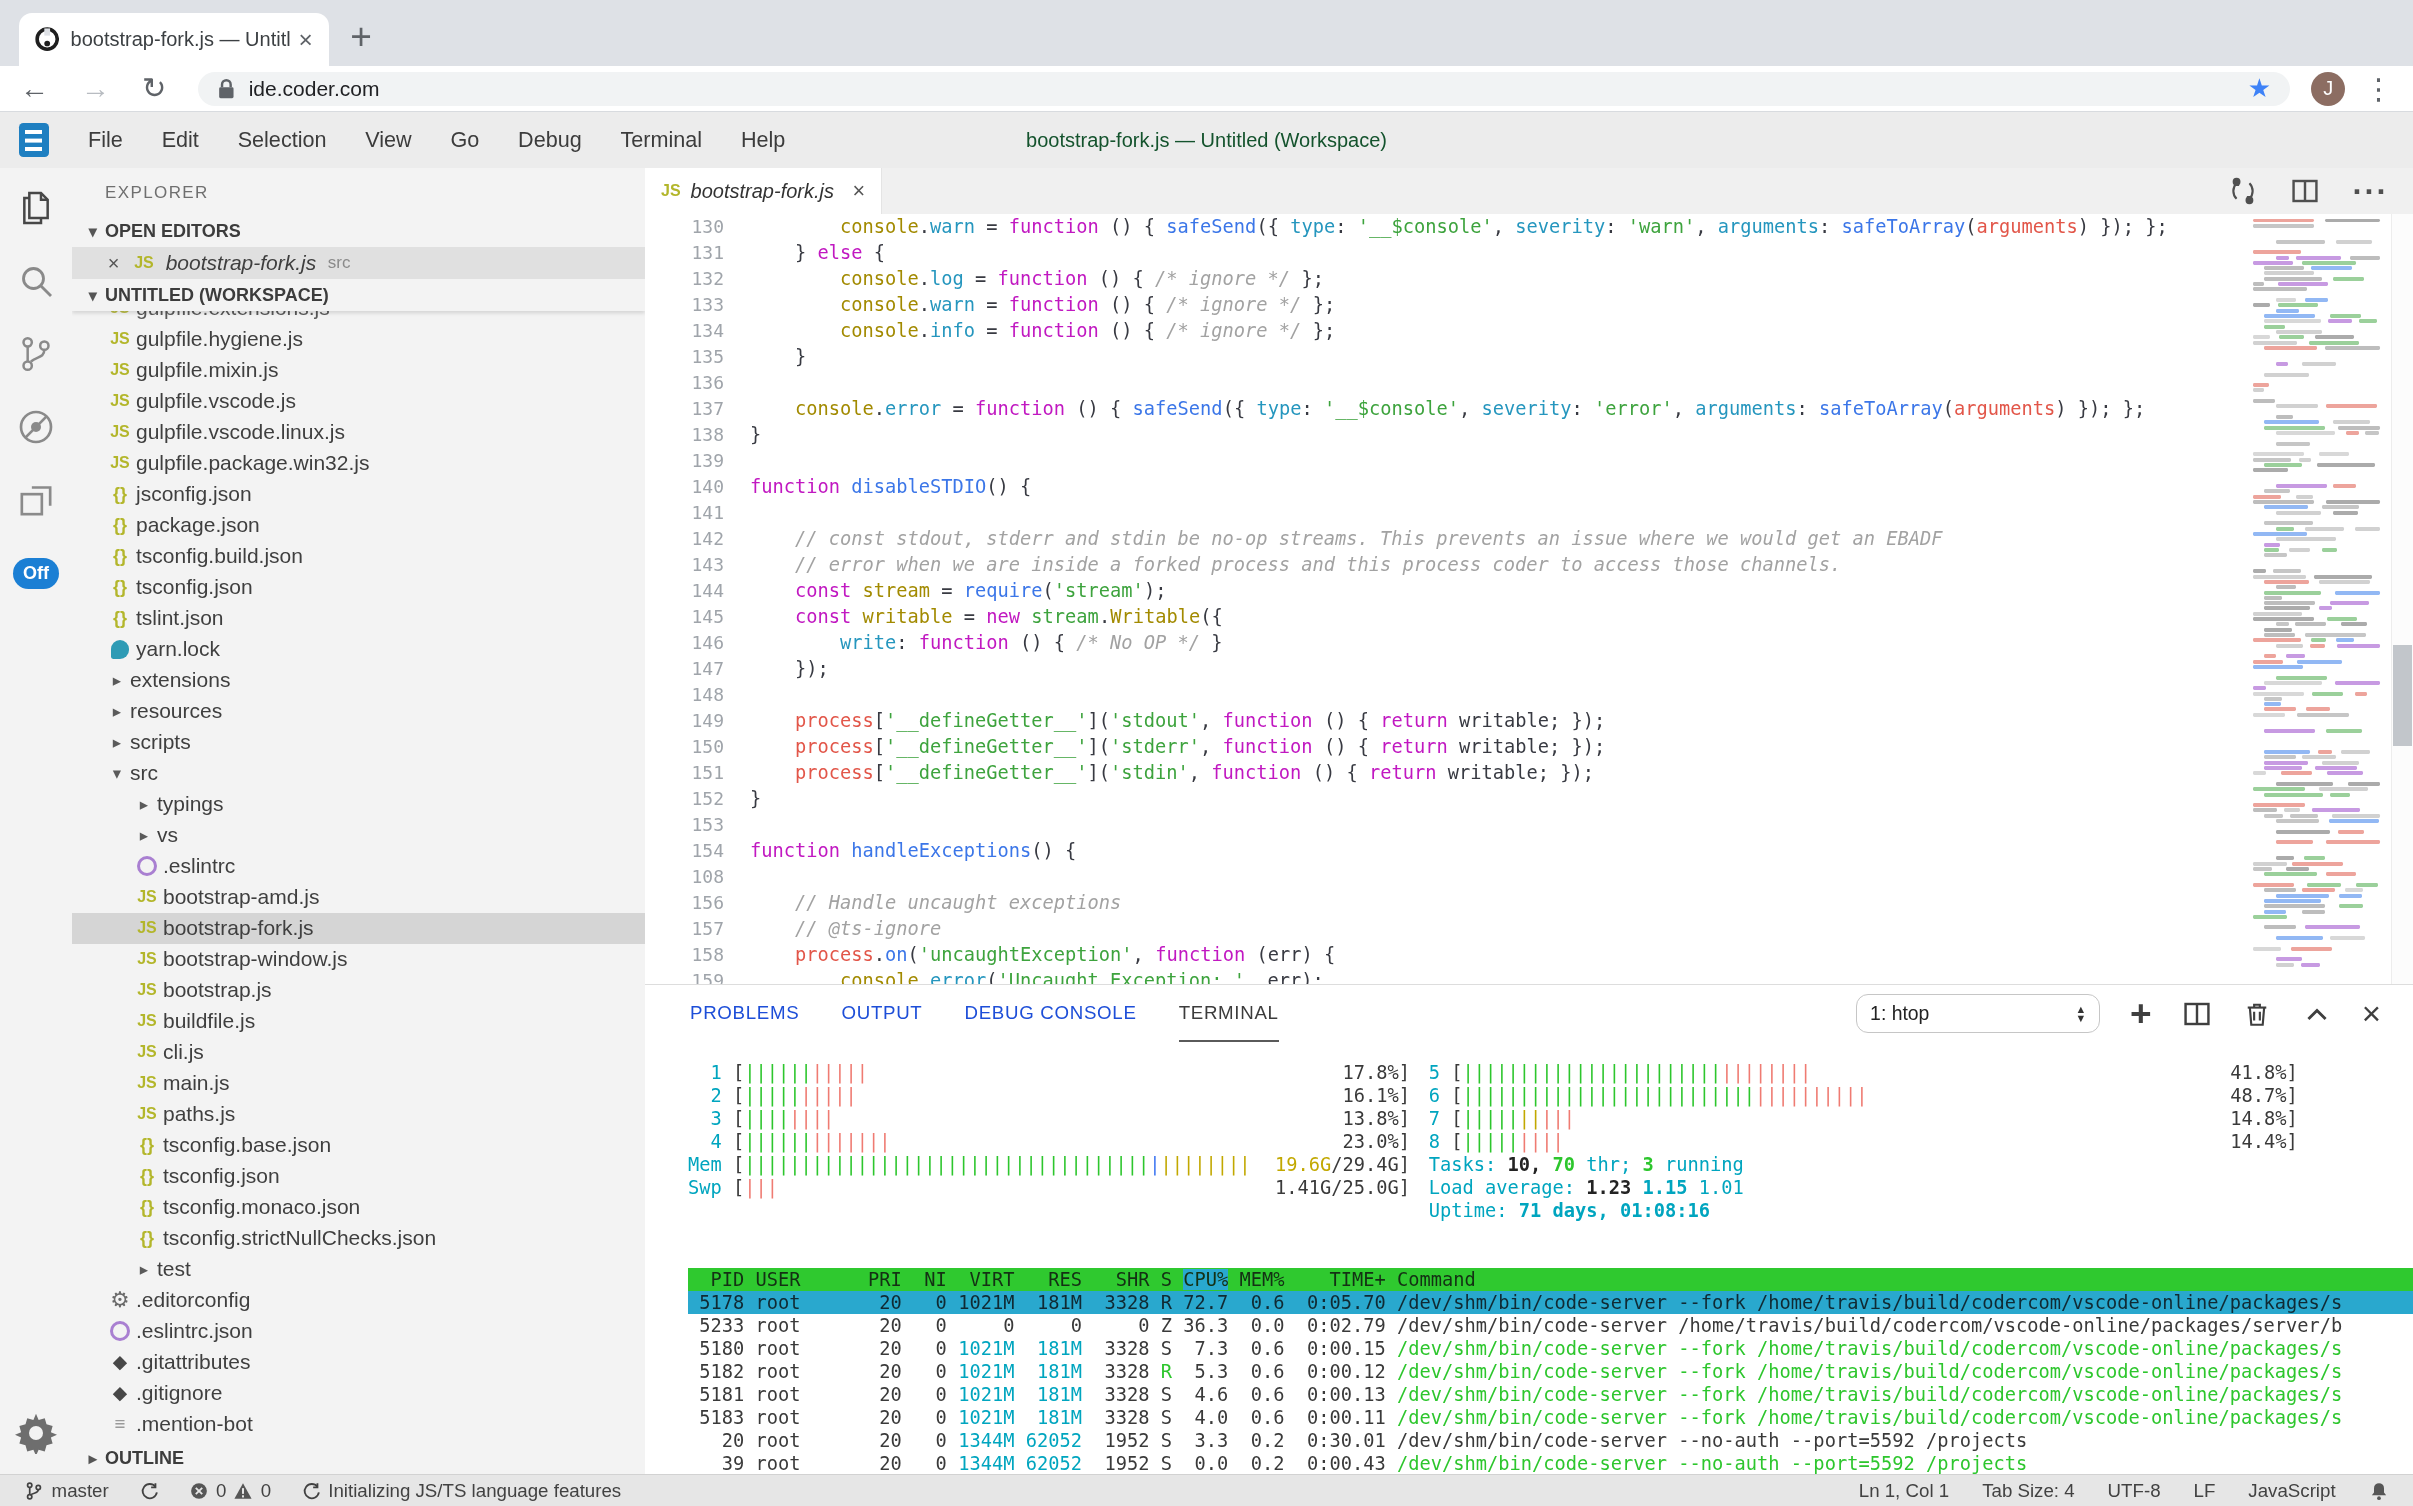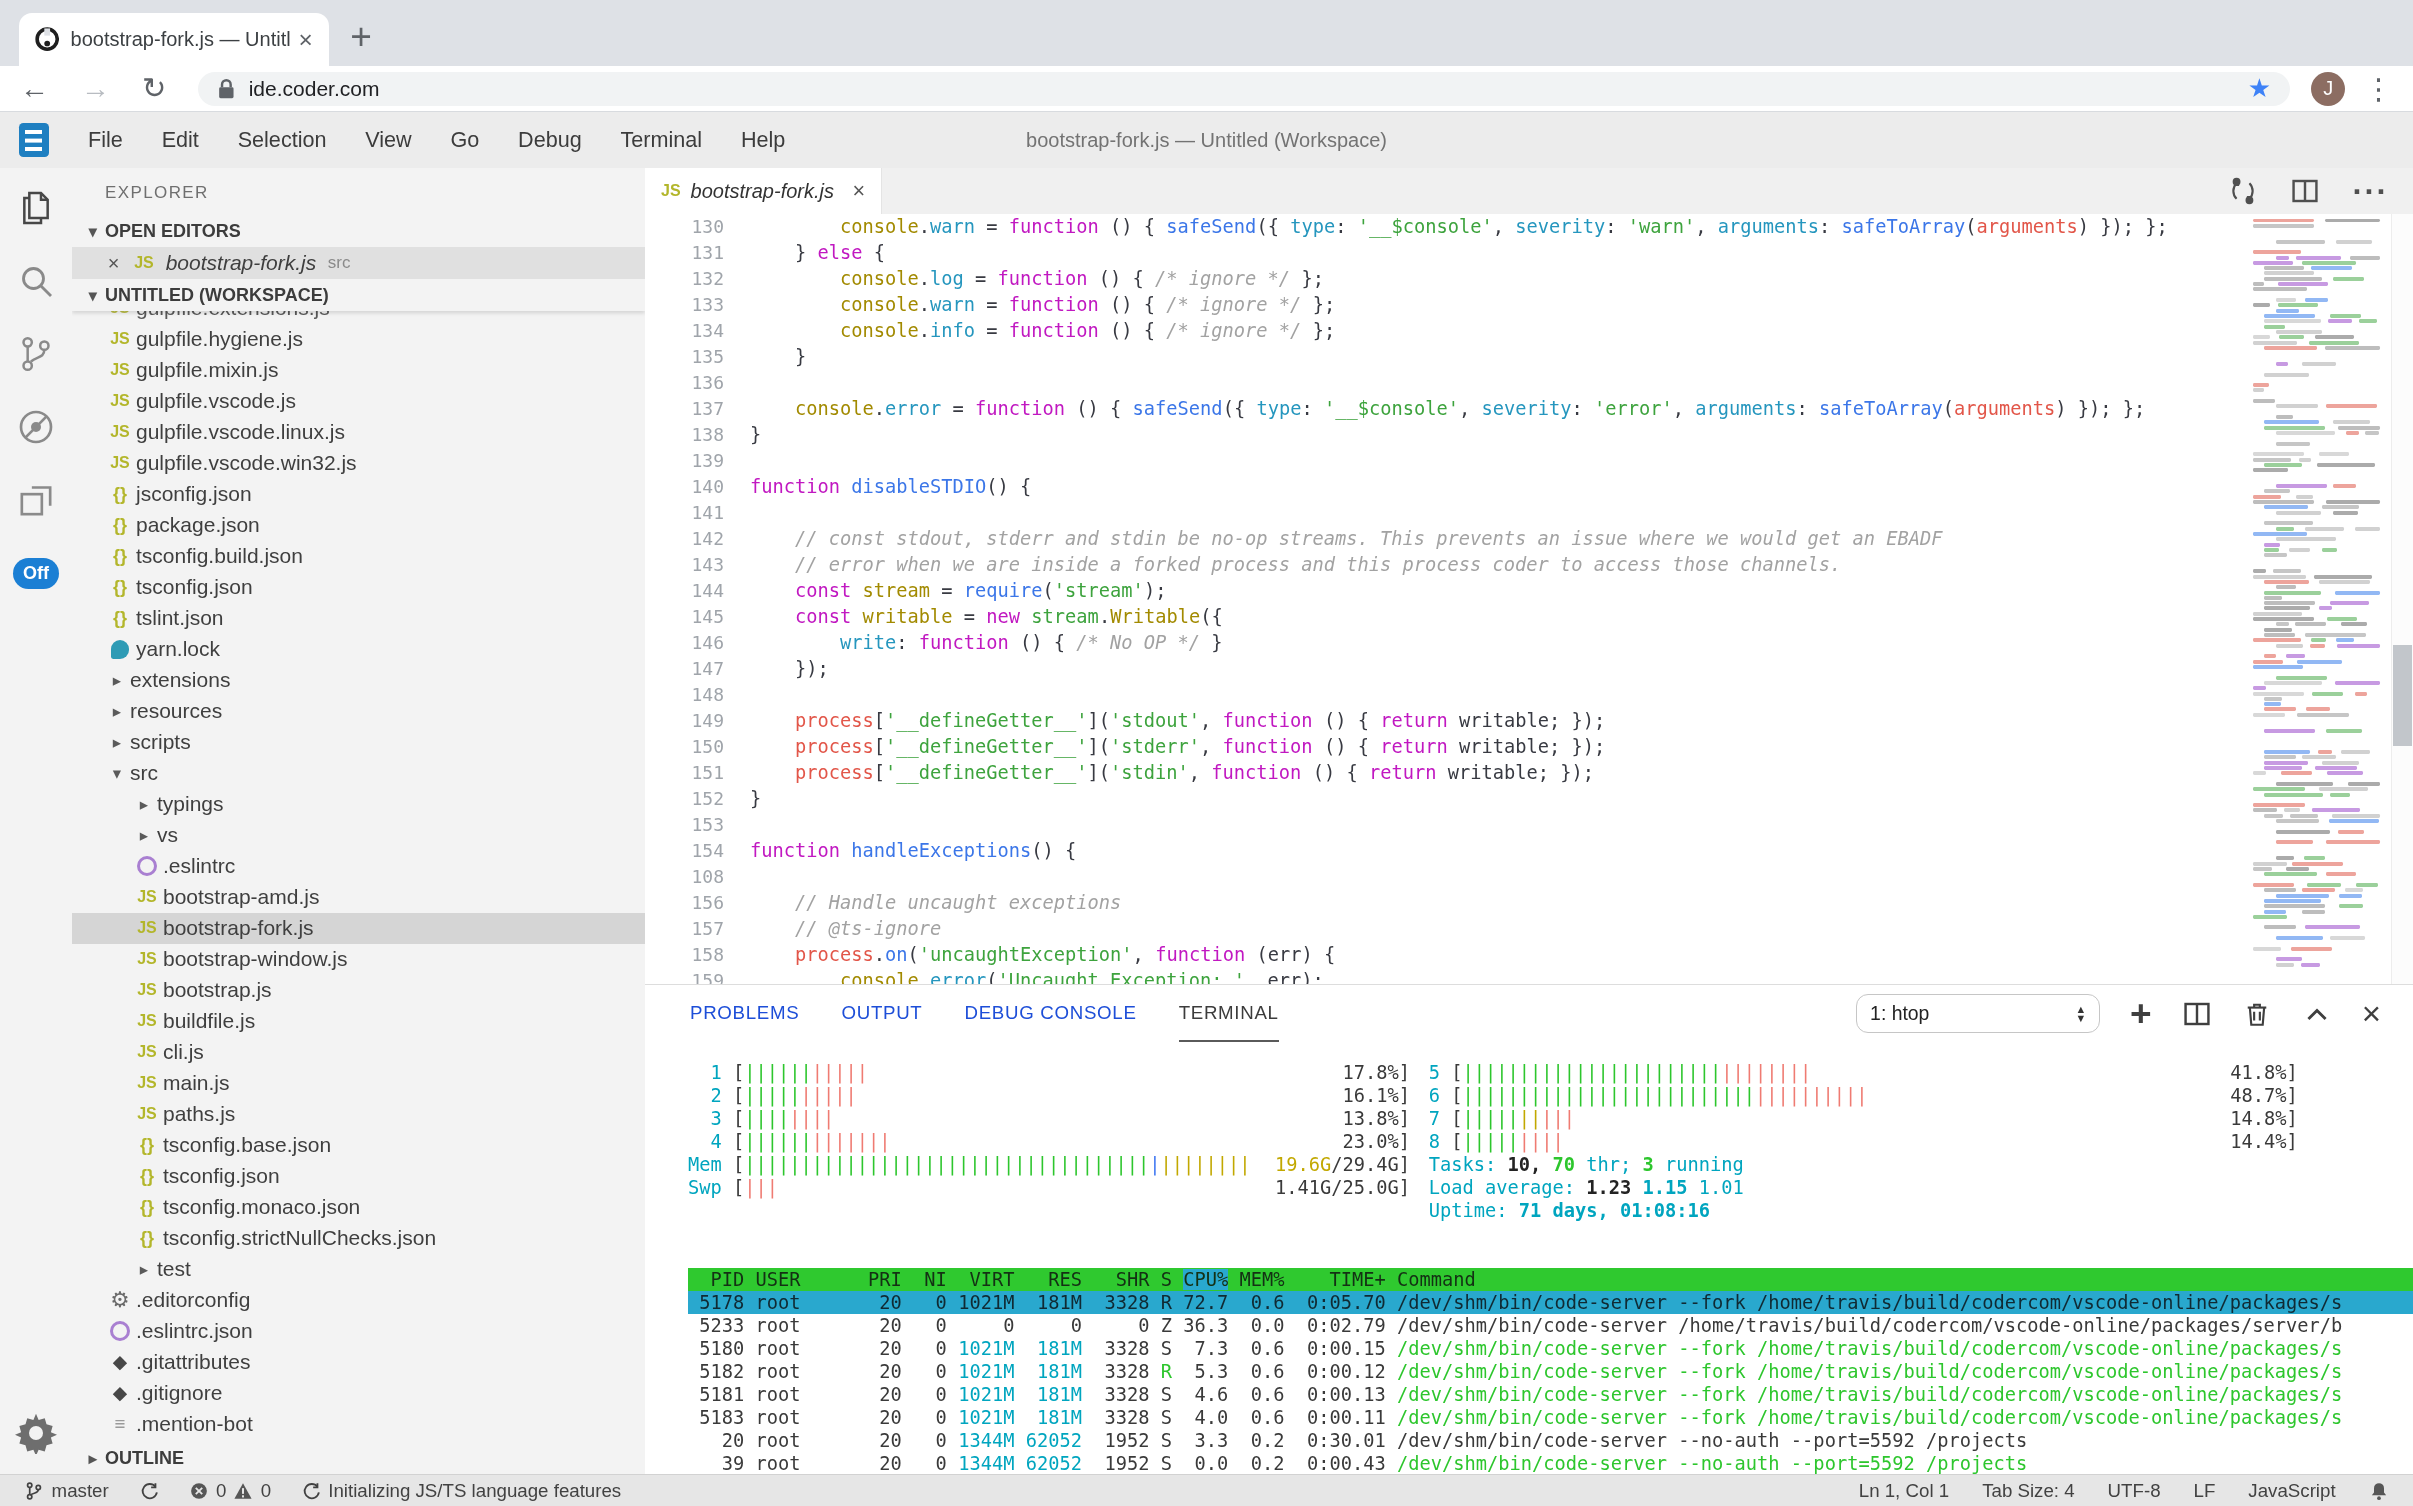--- a/index.html
+++ b/index.html
@@ -18,21 +18,21 @@
   .omnibox .url{margin-left:13px;}
   .obx-star{margin-left:auto;color:#3E82F7;font-size:26px;}
   .avatar{width:34px;height:34px;border-radius:50%;background:#8C6D62;color:#fff;font-size:20px;display:flex;align-items:center;justify-content:center;margin:0 18.7px 0 21.6px;}
   .dots{font-size:29px;color:#5F6368;}
   .chrome-div{height:1.4px;background:#D8DBDF;}
   
   .menubar{height:56px;background:#ECECEC;display:flex;align-items:center;font-size:21.6px;color:#3C3C3C;position:relative;}
   .vslogo{width:30px;height:34px;background:#1E7FC1;border-radius:4.3px;margin:0 20px 0 18.7px;position:relative;}
   .vslogo:before{content:"";position:absolute;left:6.5px;right:6.5px;top:6.5px;height:4.3px;background:#fff;box-shadow:0 8.6px 0 #fff,0 17px 0 #fff;}
   .mitem{padding:0 19.4px;}
-  .wtitle{position:absolute;left:50%;transform:translateX(-50%);font-size:20px;color:#737373;}
+  .wtitle{position:absolute;left:50%;transform:translateX(-50%);font-size:20px;color:#14532d;}
   
   .main{display:flex;height:1306px;}
   .actbar{width:72px;background:#F3F3F3;display:flex;flex-direction:column;align-items:center;padding-top:20px;box-sizing:border-box;}
   .aicon{width:40px;height:40px;margin-bottom:33px;color:#8A8A8A;}
   .aicon.active{color:#474747;}
   .aicon svg{width:40px;height:40px;}
   .offpill{background:#1B7FD4;color:#fff;font-size:18px;font-weight:bold;border-radius:16px;padding:5px 10px;margin-top:4.3px;}
   .gearbottom{margin-top:auto;margin-bottom:18.7px;color:#6E6E6E;}
   .gearbottom svg{width:42px;height:42px;}
   
@@ -241,21 +241,21 @@
         <div class="frow" style="padding-left: 32px;">
           <span class="fic">
             <span class="fi-js">JS</span>
           </span>
           <span>gulpfile.vscode.linux.js</span>
         </div>
         <div class="frow" style="padding-left: 32px;">
           <span class="fic">
             <span class="fi-js">JS</span>
           </span>
-          <span>gulpfile.vscode.win32.js</span>
+          <span>gulpfile.package.win32.js</span>
         </div>
         <div class="frow" style="padding-left: 32px;">
           <span class="fic">
             <span class="fi-json">{}</span>
           </span>
           <span>jsconfig.json</span>
         </div>
         <div class="frow" style="padding-left: 32px;">
           <span class="fic">
             <span class="fi-json">{}</span>

